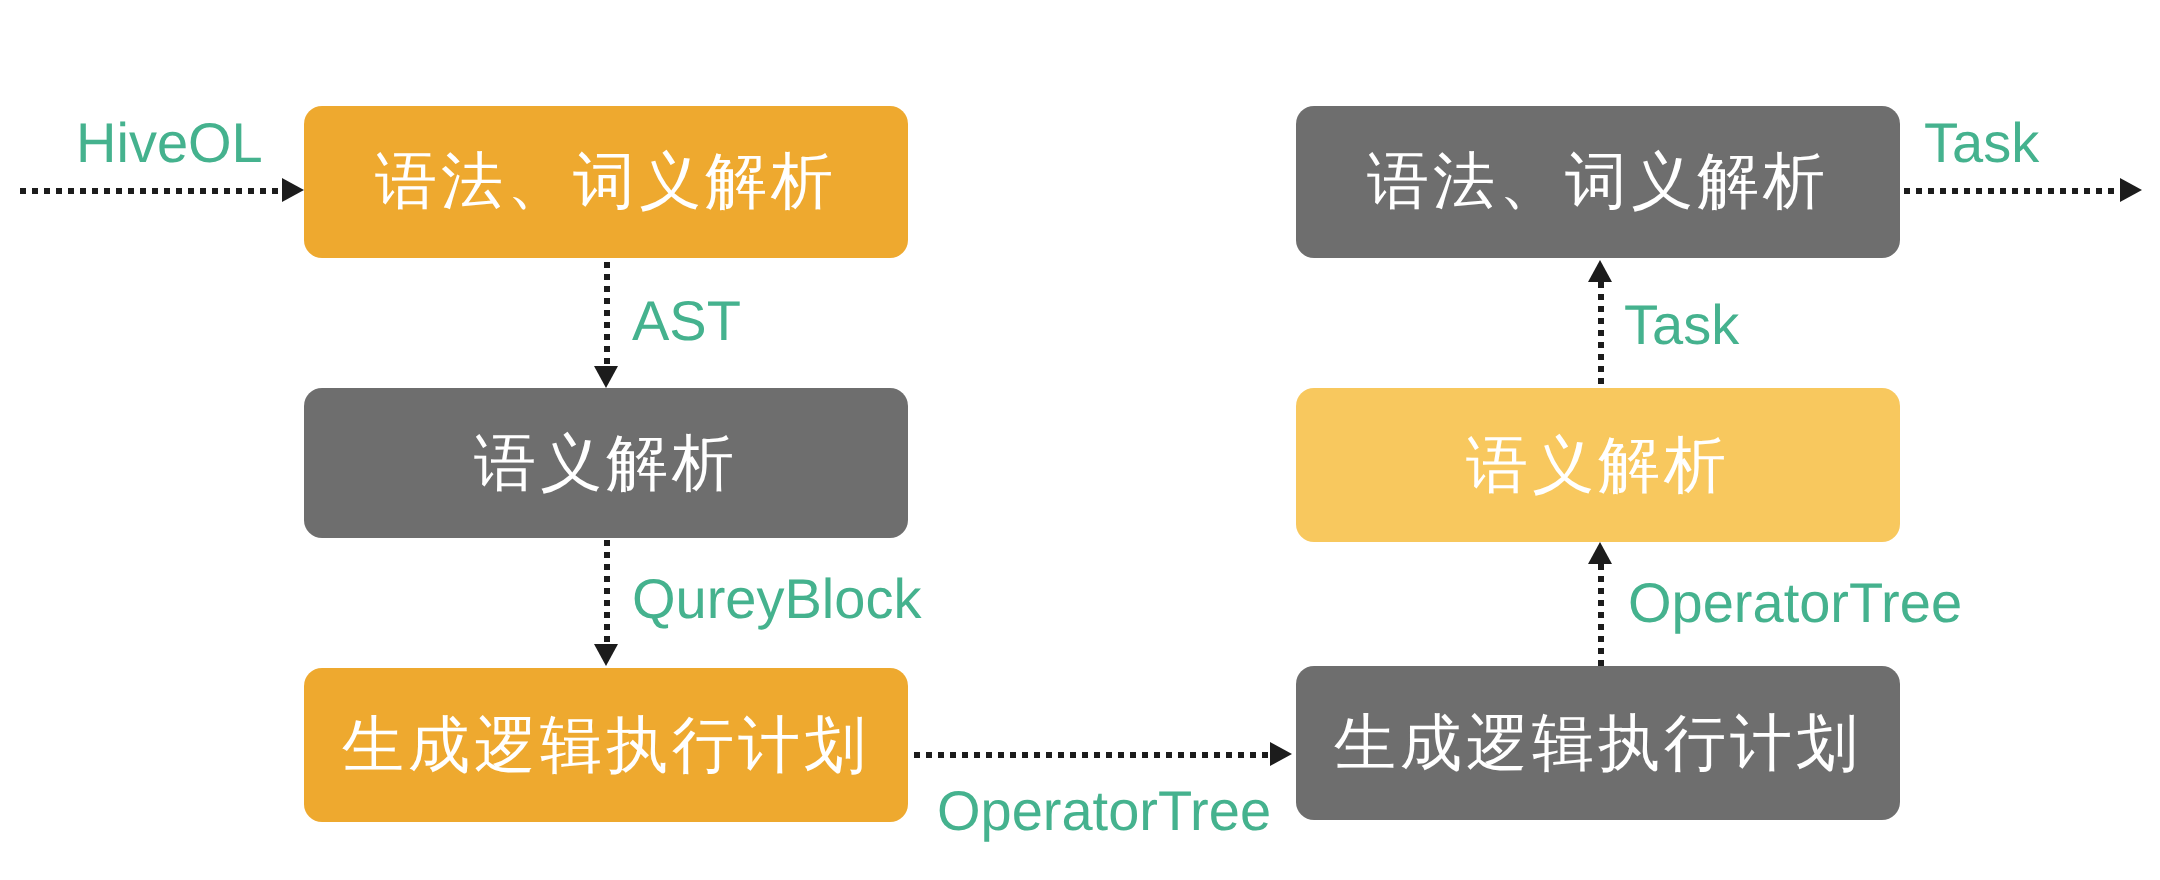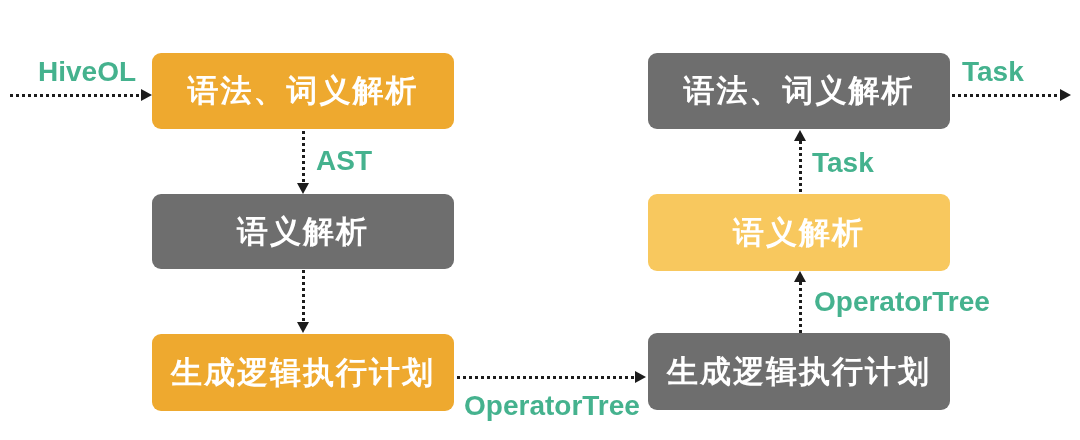--- a/index.html
+++ b/index.html
@@ -3,21 +3,21 @@
 <meta charset="utf-8">
 <style>
   :root{
     --orange:#EEA92F; --yellow:#F8C85E; --gray:#6E6E6E;
     --label:#45B28E; --arrow:#1C1C1C; --node_text:#FFFFFF; --bg:#FFFFFF;
   }
   *{margin:0;padding:0;box-sizing:border-box;}
   body{background:#fff;}
   .stage{
     position:relative; width:1080px; height:440px; background:var(--bg);
-    font-family:"Liberation Sans", sans-serif; overflow:hidden;font-weight:bold;
+    font-family:"Liberation Sans", sans-serif; overflow:hidden;
   }
   .node{
     position:absolute; border-radius:9px; color:var(--node_text);
     display:flex; align-items:center; justify-content:center;
     font-size:31px; letter-spacing:2px;
     font-family:"Liberation Serif","DejaVu Serif",serif;
   }
   .node.orange{background:var(--orange);}
   .node.gray{background:var(--gray);}
   .node.yellow{background:var(--yellow);}
@@ -64,20 +64,21 @@
   <div class="dot-h" style="left:10px;top:94px;width:131px;"></div>
   <div class="ah ah-right" style="left:141px;top:89px;"></div>
   <div class="edge-label" style="left:38px;top:56px;">HiveOL</div>
 
   <div class="dot-v" style="left:302px;top:131px;height:52px;"></div>
   <div class="ah ah-down" style="left:297px;top:183px;"></div>
   <div class="edge-label" style="left:316px;top:145px;">AST</div>
 
   <div class="dot-v" style="left:302px;top:270px;height:52px;"></div>
   <div class="ah ah-down" style="left:297px;top:322px;"></div>
+  <div class="edge-label" style="left:316px;top:284px;">QureyBlock</div>
 
   <div class="dot-h" style="left:457px;top:376px;width:178px;"></div>
   <div class="ah ah-right" style="left:635px;top:371px;"></div>
   <div class="edge-label" style="left:457px;top:390px;width:190px;text-align:center;">OperatorTree</div>
 
   <div class="ah ah-up" style="left:794px;top:271px;"></div>
   <div class="dot-v" style="left:799px;top:282px;height:51px;"></div>
   <div class="edge-label" style="left:814px;top:286px;">OperatorTree</div>
 
   <div class="ah ah-up" style="left:794px;top:130px;"></div>

